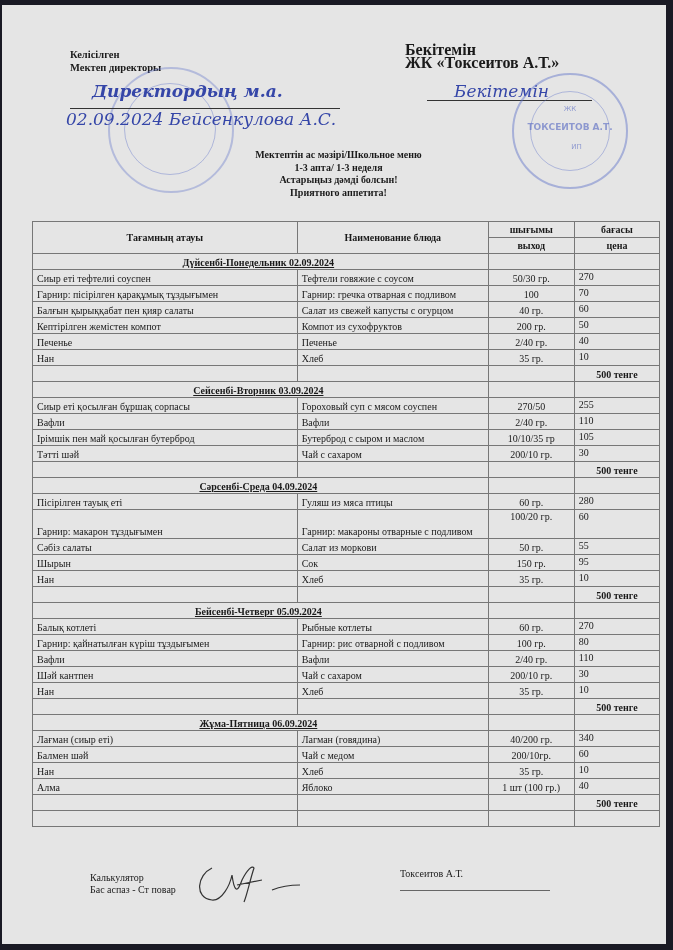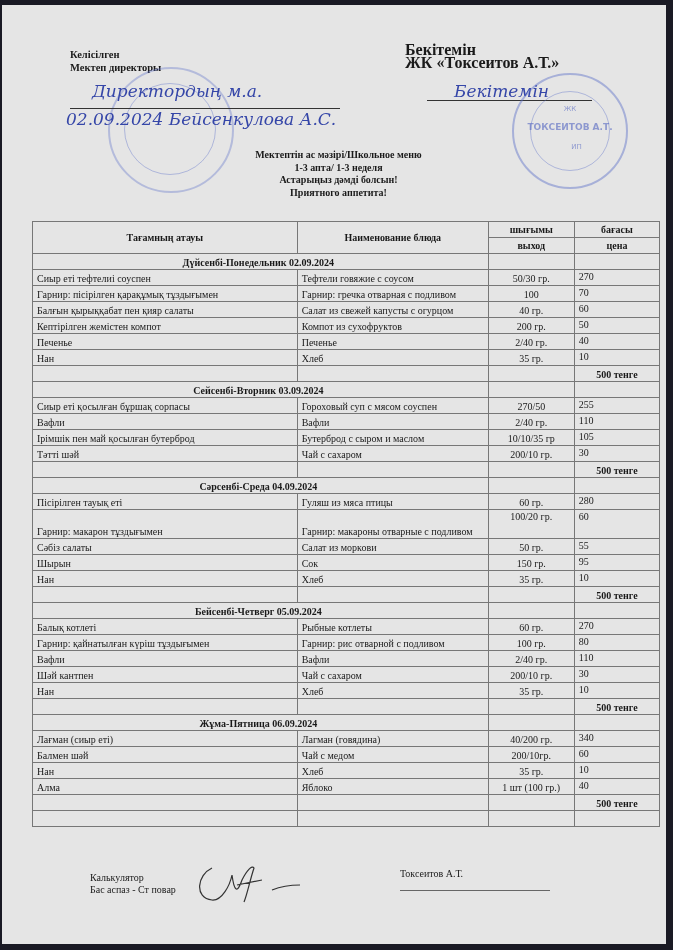--- a/index.html
+++ b/index.html
@@ -23,21 +23,21 @@
   table.menu {
     position: absolute; left: 30px; top: 216px; width: 628px;
     border-collapse: collapse; font-size: 10px; table-layout: fixed;
   }
   table.menu td, table.menu th {
     border: 1px solid #777; padding: 0 4px; height: 15px; line-height: 13px; vertical-align: bottom;
     overflow: hidden; white-space: nowrap;
   }
   table.menu th { font-weight: bold; text-align: center; vertical-align: middle; }
   .c1 { width: 255px; } .c2 { width: 184px; } .c3 { width: 83px; } .c4 { width: 82px; }
-  .day td.dayname { font-weight: bold; text-align: center; padding-left: 0; }
+  .day td.dayname { font-weight: bold; text-align: center; padding-left: 0; text-decoration: underline; }
   td.out { text-align: center; }
   td.price { text-align: left; vertical-align: top !important; }
   td.total { text-align: center; font-weight: bold; }
   td.wrap { white-space: normal !important; }
 
   .footer { font-size: 10px; line-height: 12px; }
 </style>
 </head>
 <body>
 
@@ -45,21 +45,21 @@
 
   <div class="abs hdr-left">
     <div>Келісілген</div>
     <div>Мектеп директоры</div>
   </div>
 
   <div class="abs stamp" style="left:106px; top:62px; width:122px; height:122px; border-color:rgba(90,110,200,0.35);">
     <div class="inner" style="left:14px; top:14px; width:90px; height:90px;"></div>
   </div>
 
-  <div class="abs handwrite" style="left:90px; top:76px; font-size:17px;">Директордың м.а.</div>
+  <div class="abs handwrite" style="left:90px; top:76px; font-size:17px;font-weight:bold;">Директордың м.а.</div>
   <div class="abs sig-line" style="left:68px; top:103px; width:270px;"></div>
   <div class="abs handwrite" style="left:64px; top:104px; font-size:17px;">02.09.2024 Бейсенкулова А.С.</div>
 
   <div class="abs hdr-right">
     <div>Бекітемін</div>
     <div>ЖК «Токсеитов А.Т.»</div>
   </div>
   <div class="abs handwrite" style="left:452px; top:76px; font-size:17px;">Бекітемін</div>
   <div class="abs sig-line" style="left:425px; top:95px; width:165px;"></div>
 

